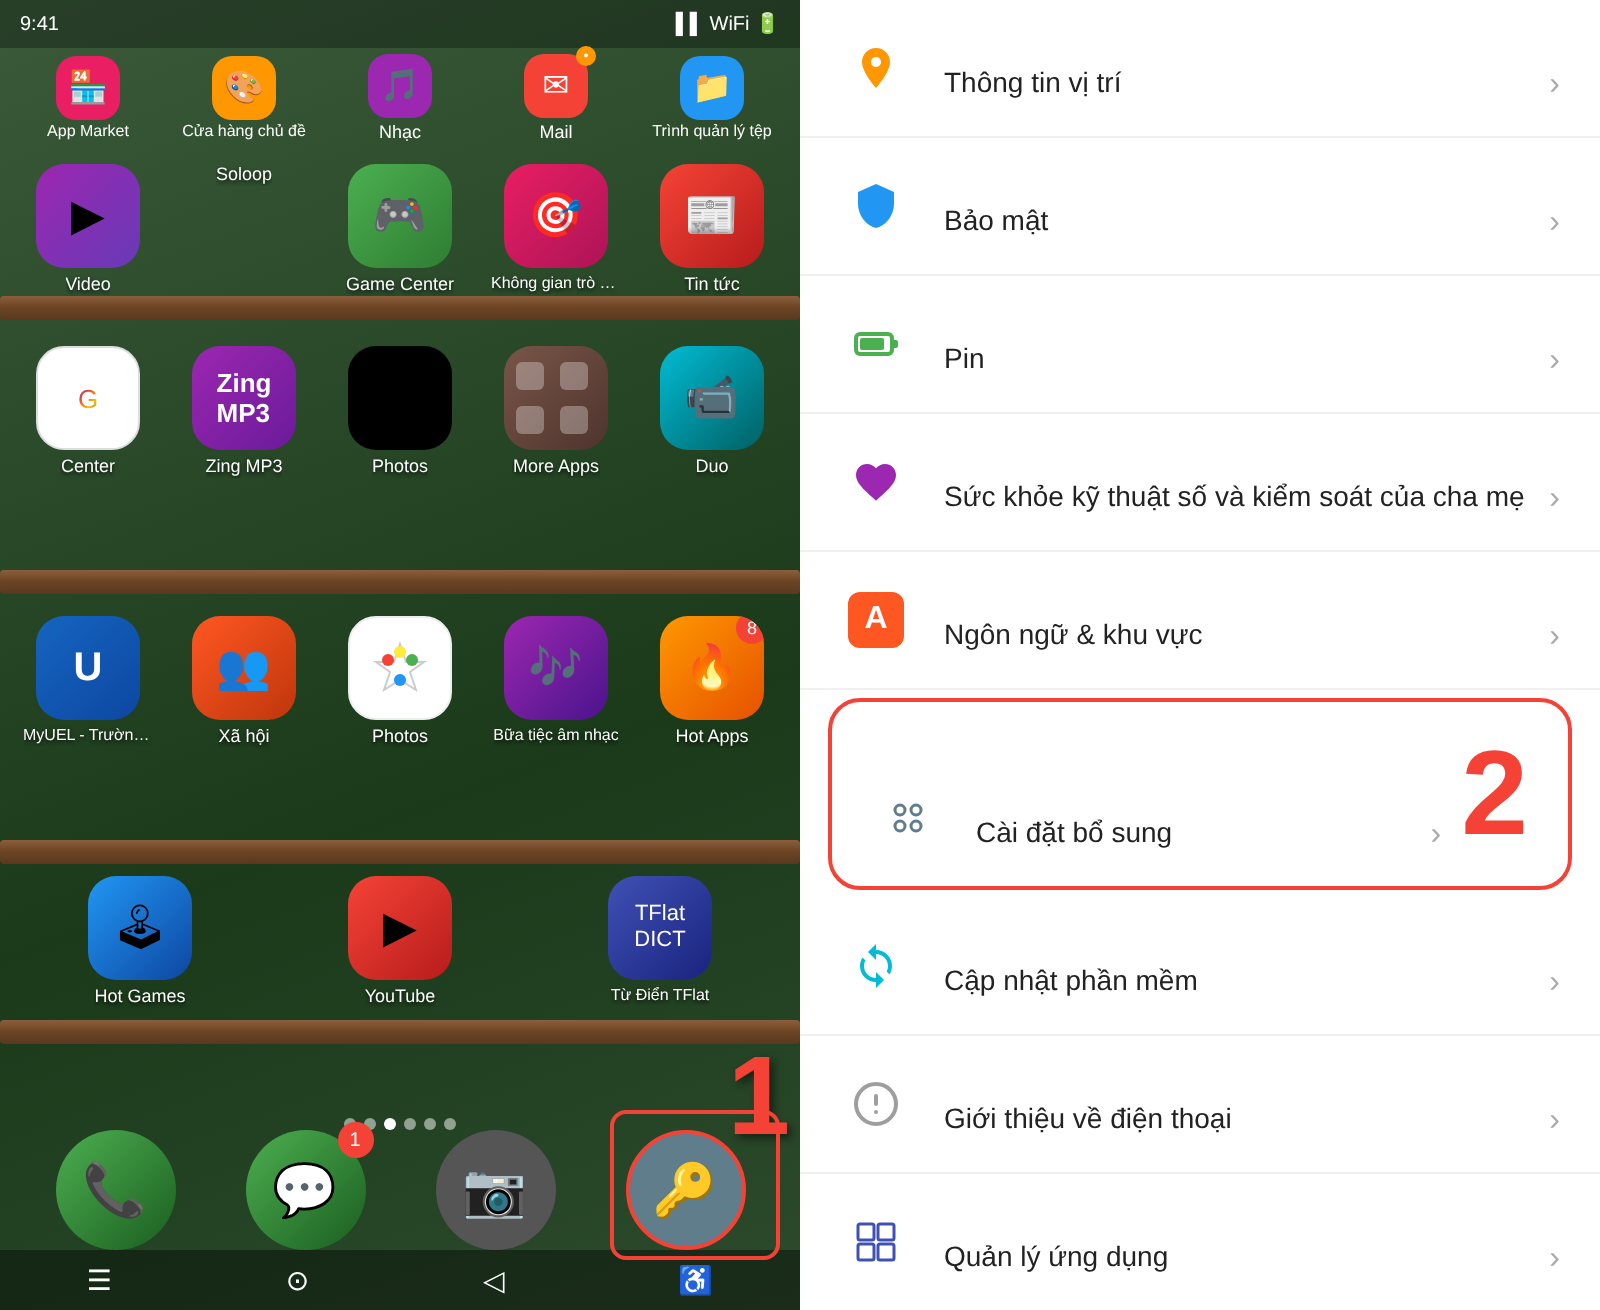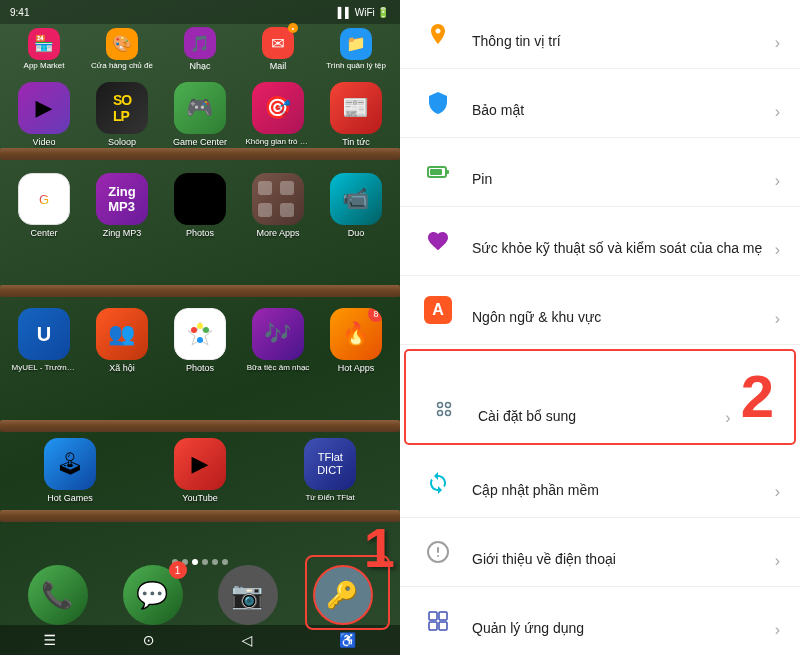--- a/index.html
+++ b/index.html
@@ -361,21 +361,20 @@
       <span style="font-size:8px;line-height:1.1;">Trình quản lý tệp</span>
     </div>
   </div>
 
   <div class="app-row row-1">
     <div class="app-item">
       <div class="app-icon bg-video">▶</div>
       <span class="app-label">Video</span>
     </div>
     <div class="app-item">
-      <div class="app-icon bg-soloop" style="font-size:14px;font-weight:900;color:#ffd700;letter-spacing:-1px;">SO<br style="line-height:0.5">LP</div>
       <span class="app-label">Soloop</span>
     </div>
     <div class="app-item">
       <div class="app-icon bg-game">🎮</div>
       <span class="app-label">Game Center</span>
     </div>
     <div class="app-item">
       <div class="app-icon bg-space">🎯</div>
       <span class="app-label" style="font-size:8px;">Không gian trò chơi</span>
     </div>
@@ -450,21 +449,21 @@
   <div class="app-row row-4">
     <div class="app-item">
       <div class="app-icon bg-hotgames">🕹</div>
       <span class="app-label">Hot Games</span>
     </div>
     <div class="app-item">
       <div class="app-icon bg-youtube" style="font-size:22px;">▶</div>
       <span class="app-label">YouTube</span>
     </div>
     <div class="app-item">
-      <div class="app-icon bg-tudien" style="font-size:11px;color:white;line-height:1.2;text-align:right;padding:4px;">TFlat<br>DICT</div>
+      <div class="app-icon bg-tudien" style="font-size:11px;color:white;line-height:1.2;text-align:center;padding:4px;">TFlat<br>DICT</div>
       <span class="app-label" style="font-size:8px;">Từ Điển TFlat</span>
     </div>
   </div>
 
   <div class="page-dots">
     <div class="dot"></div>
     <div class="dot"></div>
     <div class="dot active"></div>
     <div class="dot"></div>
     <div class="dot"></div>
@@ -538,21 +537,21 @@
   </div>
 
   <div class="settings-item">
     <div class="settings-icon">
       <div style="width:28px;height:28px;background:#ff5722;border-radius:6px;display:flex;align-items:center;justify-content:center;color:white;font-weight:bold;font-size:16px;">A</div>
     </div>
     <span class="settings-text">Ngôn ngữ &amp; khu vực</span>
     <span class="settings-arrow">›</span>
   </div>
 
-  <div class="settings-item" style="border: 2px solid #f44336; border-radius: 5px; margin: 4px 4px; position: relative;">
+  <div class="settings-item" style="border: 2px solid #f44336; border-radius: 16px; margin: 4px 14px; position: relative;">
     <div class="settings-icon">
       <svg width="24" height="24" viewBox="0 0 24 24">
         <circle cx="8" cy="8" r="2.5" fill="none" stroke="#607d8b" stroke-width="1.5"></circle>
         <circle cx="8" cy="16" r="2.5" fill="none" stroke="#607d8b" stroke-width="1.5"></circle>
         <circle cx="16" cy="8" r="2.5" fill="none" stroke="#607d8b" stroke-width="1.5"></circle>
         <circle cx="16" cy="16" r="2.5" fill="none" stroke="#607d8b" stroke-width="1.5"></circle>
       </svg>
     </div>
     <span class="settings-text">Cài đặt bổ sung</span>
     <span class="settings-arrow">›</span>

